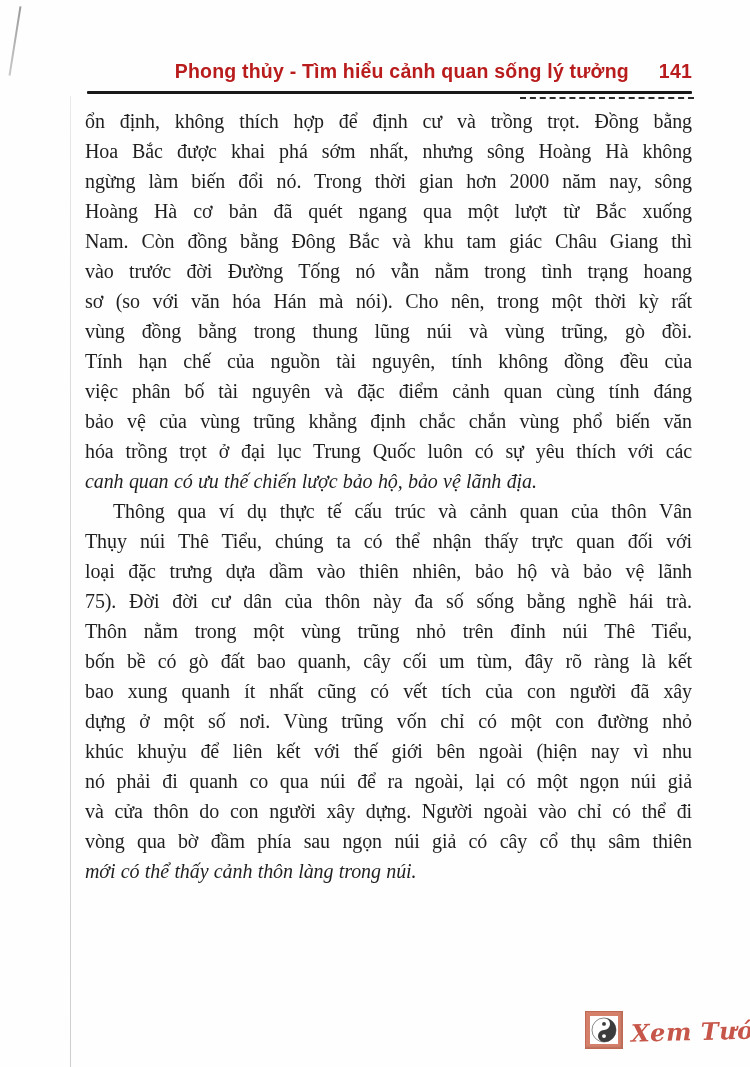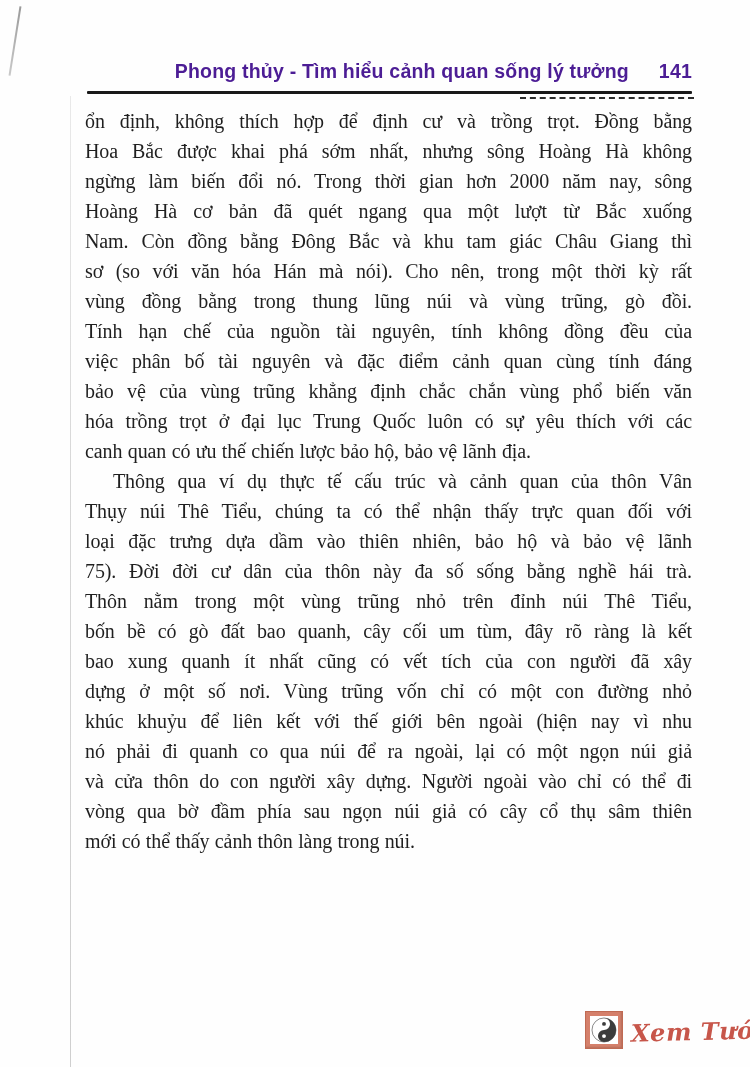--- a/index.html
+++ b/index.html
@@ -19,21 +19,21 @@
   }
   .artifact-vline{
     position:absolute;left:70px;top:96px;width:1px;height:971px;
     background:linear-gradient(180deg,#e9e9e9,#d7d7d7 40%,#cfcfcf);
   }
   
   .header{
     position:absolute;left:87px;top:60px;width:605px;
     display:flex;justify-content:flex-end;align-items:baseline;gap:30px;
     font-family:"Liberation Sans","DejaVu Sans",sans-serif;
-    font-weight:bold;font-size:19.5px;color:#4c1d95;
+    font-weight:bold;font-size:19.5px;color:#b91c1c;
     letter-spacing:0.2px;white-space:nowrap;
   }
   .header-rule{
     position:absolute;left:87px;top:91px;width:605px;height:3px;
     background:#191919;border-radius:1px;
   }
   .header-rule-dashes{
     position:absolute;left:520px;top:97px;width:174px;height:0;
     border-top:2.5px dashed #2c2c2c;
   }
@@ -42,21 +42,21 @@
     position:absolute;left:85px;top:106px;width:607px;
     font-size:20px;letter-spacing:-0.1px;
   }
   .para{margin:0;padding:0;}
   .para2{}
   .bodyline{
     height:30px;line-height:30px;overflow:hidden;
     text-align:justify;text-align-last:justify;
     word-spacing:0.5px;
   }
-  .bodyline.last{text-align-last:left;}
+  .bodyline.last{text-align-last:left;font-style:italic;}
   .bodyline.indent{text-indent:28px;}
   
   .watermark{
     position:absolute;left:585px;top:1011px;
     display:flex;align-items:center;gap:8px;
   }
   .wm-square{
     width:36px;height:36px;background:#d5806b;border:1px solid #c06a53;
     display:flex;align-items:center;justify-content:center;
     box-shadow:inset -1px -1px 2px rgba(0,0,0,.15);
@@ -90,20 +90,21 @@
   <div class="header-rule-dashes"></div>
 
   <div class="textblock">
 
     <div class="para">
       <div class="bodyline">ổn định, không thích hợp để định cư và trồng trọt. Đồng bằng</div>
       <div class="bodyline">Hoa Bắc được khai phá sớm nhất, nhưng sông Hoàng Hà không</div>
       <div class="bodyline">ngừng làm biến đổi nó. Trong thời gian hơn 2000 năm nay, sông</div>
       <div class="bodyline">Hoàng Hà cơ bản đã quét ngang qua một lượt từ Bắc xuống</div>
       <div class="bodyline">Nam. Còn đồng bằng Đông Bắc và khu tam giác Châu Giang thì</div>
+      <div class="bodyline">vào trước đời Đường Tống nó vẫn nằm trong tình trạng hoang</div>
       <div class="bodyline">sơ (so với văn hóa Hán mà nói). Cho nên, trong một thời kỳ rất</div>
       <div class="bodyline">vùng đồng bằng trong thung lũng núi và vùng trũng, gò đồi.</div>
       <div class="bodyline">Tính hạn chế của nguồn tài nguyên, tính không đồng đều của</div>
       <div class="bodyline">việc phân bố tài nguyên và đặc điểm cảnh quan cùng tính đáng</div>
       <div class="bodyline">bảo vệ của vùng trũng khẳng định chắc chắn vùng phổ biến văn</div>
       <div class="bodyline">hóa trồng trọt ở đại lục Trung Quốc luôn có sự yêu thích với các</div>
       <div class="bodyline last">canh quan có ưu thế chiến lược bảo hộ, bảo vệ lãnh địa.</div>
     </div>
 
     <div class="para para2">

